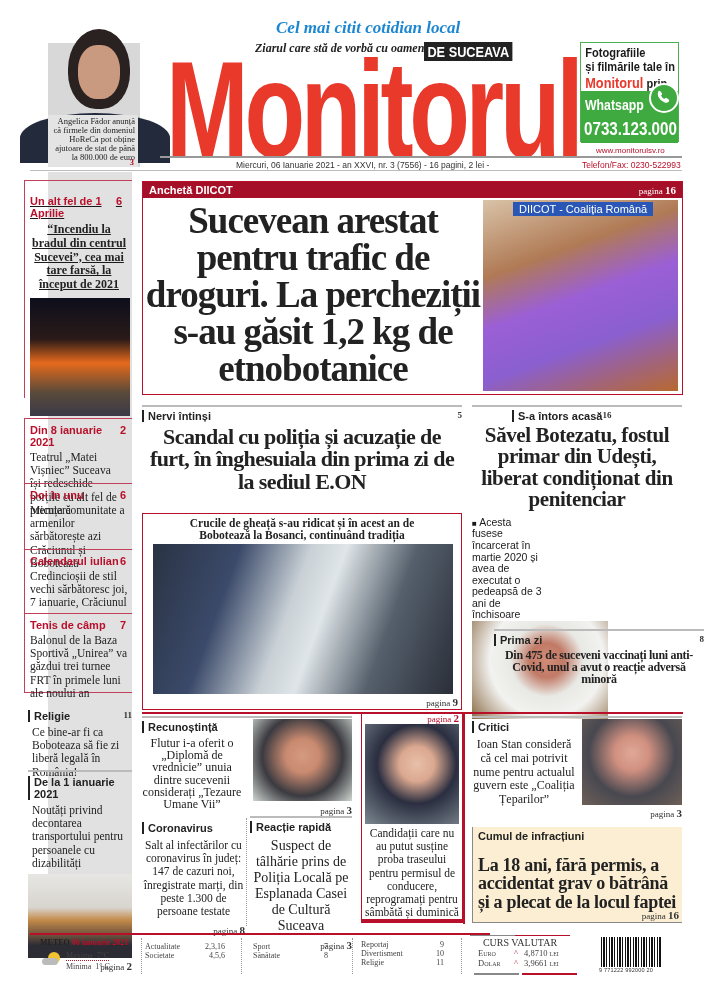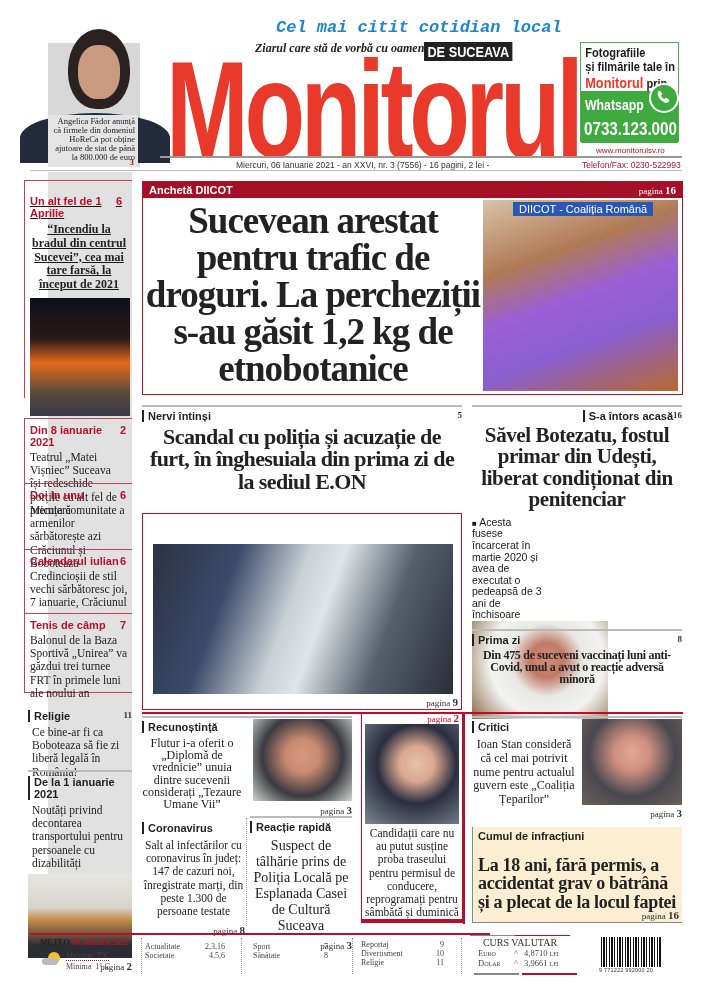--- a/index.html
+++ b/index.html
@@ -7,21 +7,21 @@
   .abs { position: absolute; }
   .headline { font-family: "Liberation Serif", serif; font-weight: bold; color: #222; text-align: center; line-height: 1.02; }
   .kicker { font-family: "Liberation Sans", sans-serif; font-weight: bold; font-size: 11px; color: #222; }
   .kicker-bar { border-left: 2px solid #222; padding-left: 4px; }
   .pg { font-family: "Liberation Serif", serif; font-size: 9px; color: #333; }
   .pg b { font-size: 11px; }
   .red { color: #b8102a; }
   .gray-rule { height: 2px; background: #bbb; }
   .photo { background: #888; overflow: hidden; }
   .logo-text { font-family: "Liberation Sans", sans-serif; font-weight: bold; color: #e8392b; font-size: 138px; letter-spacing: -6px; line-height: 1; transform: scaleX(0.72); transform-origin: left top; white-space: nowrap; }
-  .tagline1 { font-family: Liberation Mono, monospace; font-style: italic; font-weight: bold; color: #1c86d1; font-size: 17px; }
+  .tagline1 { font-family: Liberation Serif, serif; font-style: italic; font-weight: bold; color: #1c86d1; font-size: 17px; }
   .tagline2 { font-family: "Liberation Serif", serif; font-style: italic; font-weight: bold; color: #222; font-size: 12px; }
   .de-suceava { background: #222; color: #fff; font-weight: bold; font-size: 15px; padding: 1px 4px; letter-spacing: 0; transform: scaleX(0.85); transform-origin: left; }
   .wa-box { border: 1px solid #4caf50; }
   .wa-top { background: #fff; padding: 3px 5px; font-weight: bold; font-size: 13px; line-height: 1.1; transform: scaleX(0.85); transform-origin: left; white-space: nowrap; }
   .wa-bottom { background: #3faa3f; color: #fff; }
 
   
   .sidebar-bg { background: #e1e1e1; }
   .side-item .side-kicker { font-weight: bold; font-size: 11px; color: #b8102a; display: flex; justify-content: space-between; padding-right: 6px; }
   .side-text { font-family: "Liberation Serif", serif; font-size: 11.5px; line-height: 1.15; color: #222; }
@@ -152,41 +152,42 @@
 <div class="abs" style="left:142px;top:405px;width:320px;">
   <div class="gray-rule"></div>
   <div style="display:flex;justify-content:space-between;margin-top:3px;">
     <span class="kicker kicker-bar">Nervi întinși</span>
     <span class="pg" style="font-weight:bold;">5</span>
   </div>
   <div class="headline" style="font-size:22px;margin-top:4px;letter-spacing:-0.6px;">Scandal cu poliția și acuzație de furt, în înghesuiala din prima zi de la sediul E.ON</div>
 </div>
 
 <div class="abs box-red" style="left:142px;top:513px;width:320px;height:197px;">
+  <div class="headline" style="font-size:11.5px;margin-top:4px;padding:0 20px;">Crucile de gheață s-au ridicat și în acest an de Bobotează la Bosanci, continuând tradiția</div>
   <div class="abs photo" style="left:10px;top:30px;width:300px;height:150px;background:linear-gradient(110deg,#2a3344 0%,#3b4a6a 25%,#c9d1d6 45%,#dfe5e8 55%,#55606c 75%,#2a2e38 100%);"></div>
   <div class="abs pg" style="right:3px;bottom:1px;"><span>pagina</span> <b>9</b></div>
 </div>
 
 <div class="abs" style="left:472px;top:405px;width:210px;">
   <div class="gray-rule"></div>
-  <div style="display:flex;justify-content:flex-end;margin-top:3px;padding-left:40px;">
+  <div style="display:flex;justify-content:flex-start;margin-top:3px;padding-left:40px;">
     <span class="kicker kicker-bar">S-a întors acasă</span>
     <span class="pg" style="font-weight:bold;">16</span>
   </div>
   <div class="headline" style="font-size:21px;margin-top:3px;letter-spacing:-0.4px;">Săvel Botezatu, fostul primar din Udești, liberat condiționat din penitenciar</div>
   <div style="display:flex;margin-top:4px;flex-direction:column;">
     <div style="width:72px;font-size:10.5px;line-height:1.1;padding-top:2px;">
       <span style="font-size:8px;">■</span>
       <span>Acesta fusese încarcerat în martie 2020 și avea de executat o pedeapsă de 3 ani de închisoare</span>
     </div>
     <div class="photo" style="width:136px;height:98px;background:radial-gradient(circle at 55% 40%,#d28d78 0%,#c17a66 18%,#e8e8e4 38%,#f2f2f0 60%,#8a6a44 100%);"></div>
   </div>
 </div>
 
-<div class="abs" style="left:472px;top:629px;width:210px;">
+<div class="abs" style="left:494px;top:629px;width:210px;">
   <div class="gray-rule"></div>
   <div style="display:flex;justify-content:space-between;margin-top:3px;">
     <span class="kicker kicker-bar">Prima zi</span>
     <span class="pg" style="font-weight:bold;">8</span>
   </div>
   <div class="headline" style="font-size:12px;margin-top:3px;letter-spacing:-0.3px;">Din 475 de suceveni vaccinați luni anti-Covid, unul a avut o reacție adversă minoră</div>
 </div>
 
 <div class="abs" style="left:142px;top:712px;width:541px;height:2px;background:#b8102a;"></div>
 

